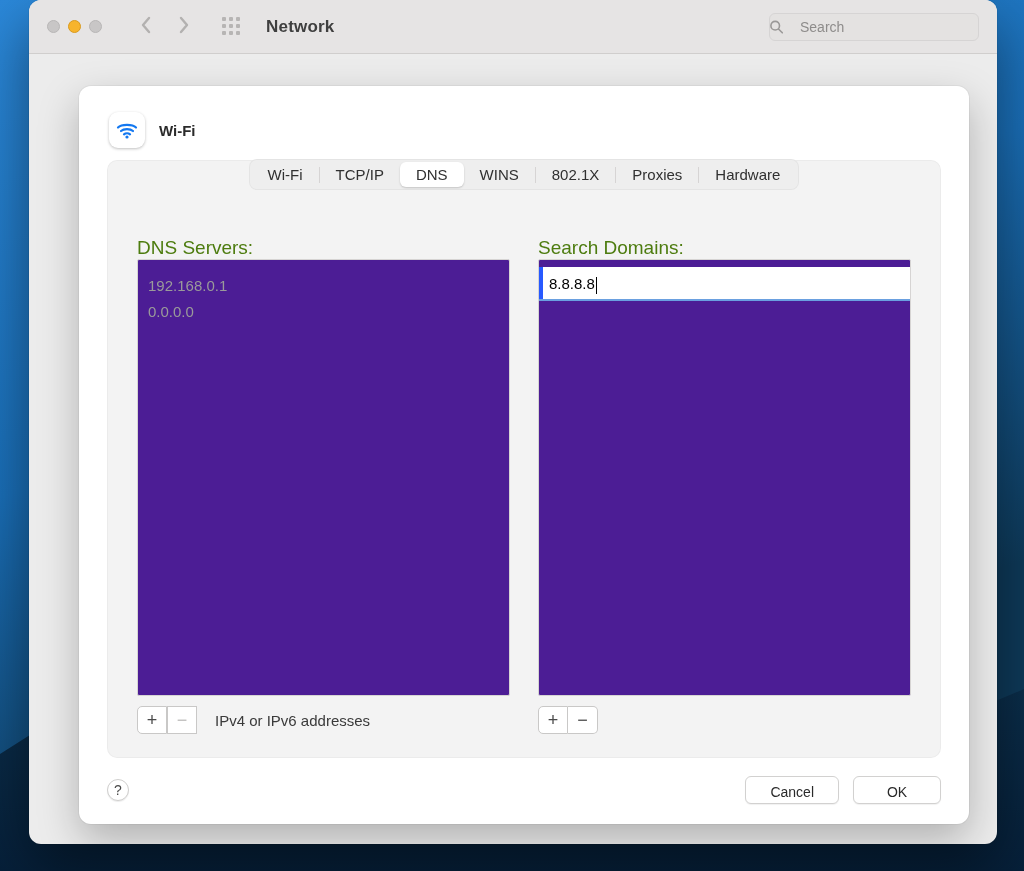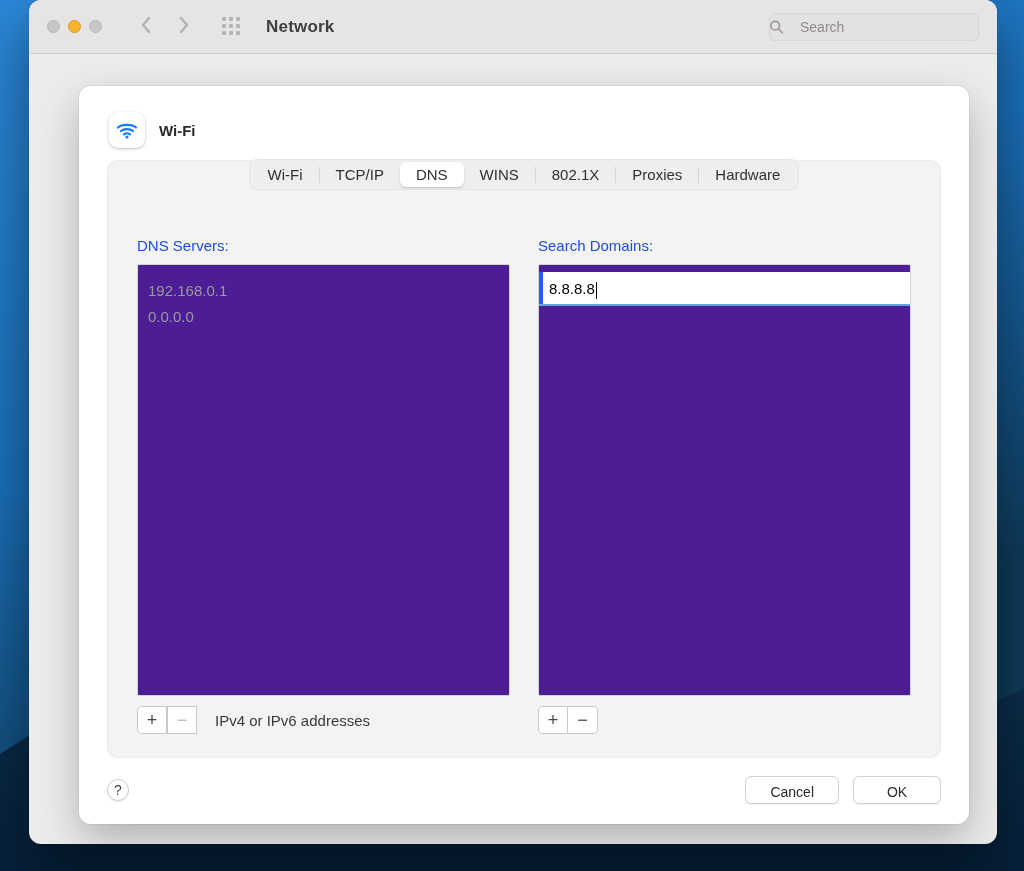--- a/index.html
+++ b/index.html
@@ -107,21 +107,21 @@
     }
     .tab{
       padding:4px 16px; font-size:15px; color:#303030; border-radius:6px;
       cursor:default; white-space:nowrap;
     }
     .tab.sel{ background:#fff; box-shadow:0 1px 2px rgba(0,0,0,.18);border-radius:6px;}
     .tab-sep{ width:1px; height:16px; background:#d6d4d4;}
 
     .columns{display:flex; gap:28px; margin-top:46px; flex:1;}
     .col{flex:1; display:flex; flex-direction:column;}
-    .col-label{font-size:15px; color:#1d4ed8; margin-bottom:10px;}
+    .col-label{font-size:19px; color:#4d7c0f; }
 
     .listbox{
       flex:1; min-height:420px;
       background:#4c1d95; border:1px solid #d6d4d3; border-radius:2px;
       padding:13px 10px; font-size:15px; line-height:26px;
       overflow:hidden;
     }
     .listbox .row{color:#9a9a9a;}
     .listbox .row.editing{
       color:#000; background:#fff;

